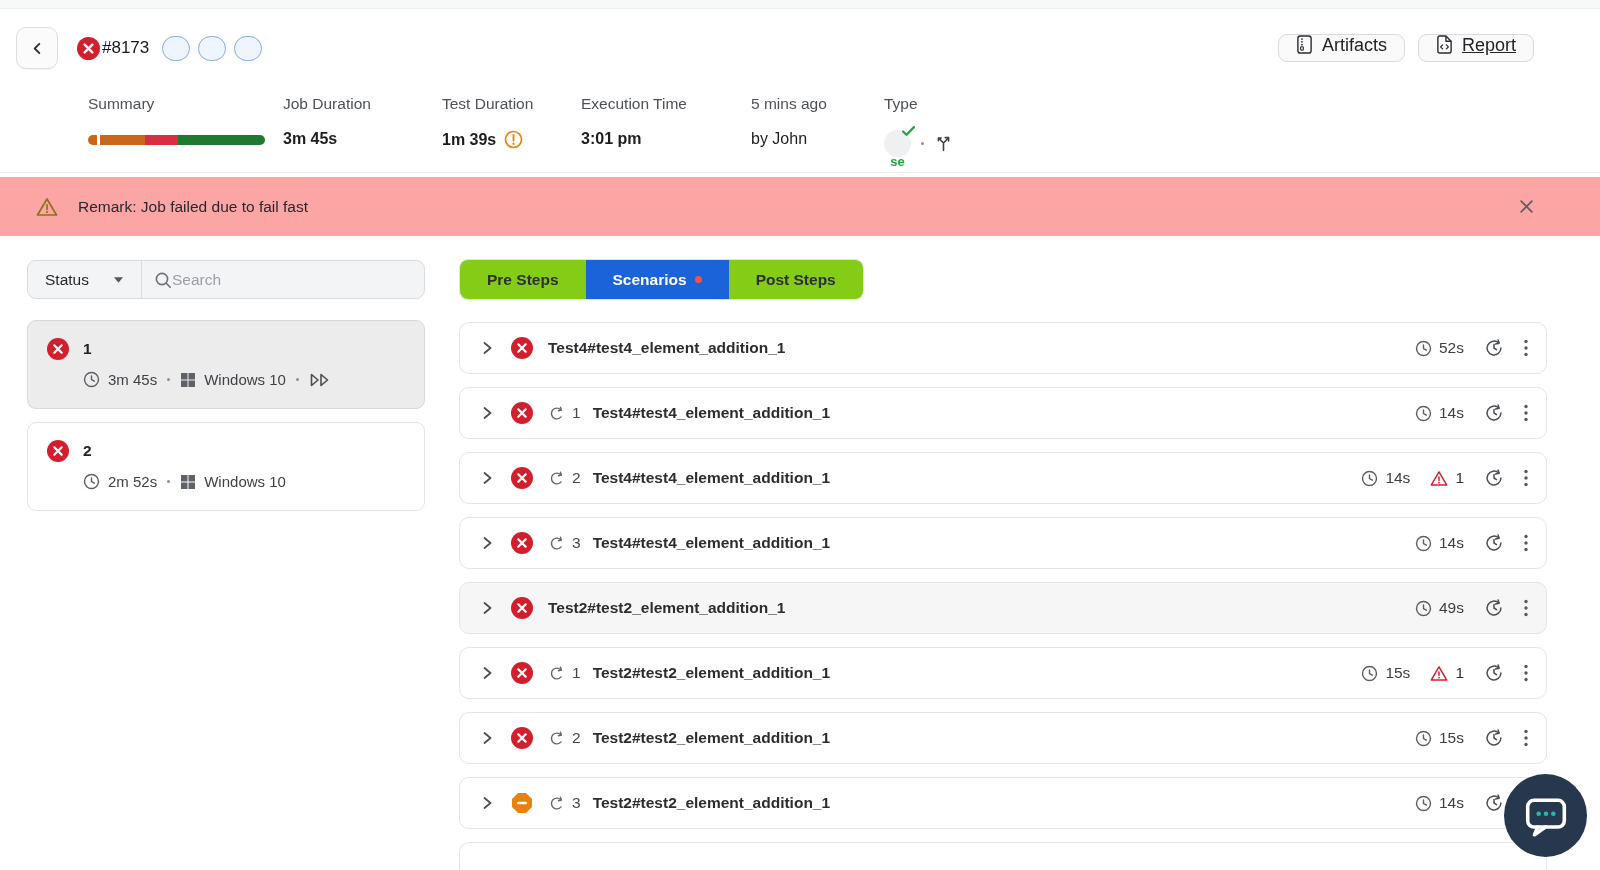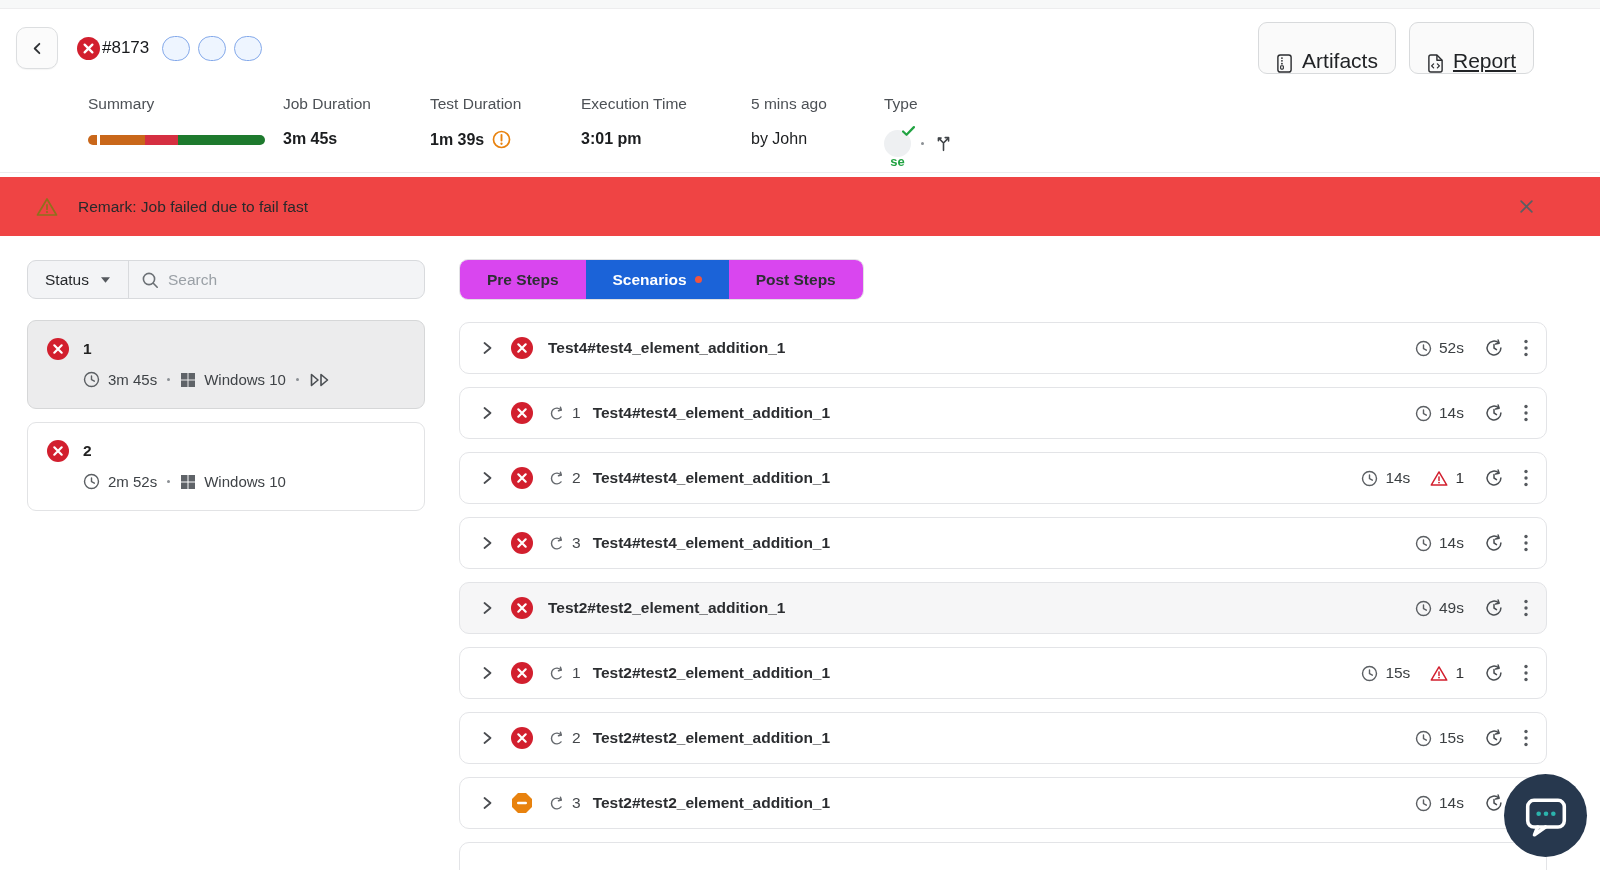--- a/index.html
+++ b/index.html
@@ -13,68 +13,68 @@
   .back-btn { width:42px; height:42px; border-radius:10px; border:1px solid #dcdee0; background:#fbfbfb;
     display:flex; align-items:center; justify-content:center; cursor:pointer; box-shadow:0 1px 1px rgba(0,0,0,.04); }
   .status-ico { display:inline-flex; }
   .status-ico svg { display:block; }
   .hdr-status { margin-left:19px; }
   .job-id { font-size:17px; font-weight:400; color:#17191c; margin-left:2px; }
   .badges { display:flex; gap:8px; margin-left:13px; }
   .badge { display:inline-flex; align-items:center; height:25px; padding:0 13px; border-radius:999px;
     border:1.5px solid #84a9ea; background:#eef5ff; color:#1766df; font-size:14px; font-weight:600; cursor:default; }
   .spacer { flex:1; }
-  .hdr-btn { display:inline-flex; align-items:flex-end; gap:9px; height:52px; padding:0 17px; border-radius:9px;
-    border:1px solid #d8dadc; background:#fafafa; font-size:21px; font-weight:500; color:#212326; cursor:pointer;
+  .hdr-btn { display:inline-flex; align-items:flex-start; gap:9px; height:28px; padding:0 17px; border-radius:9px;
+    border:1px solid #d8dadc; background:#fafafa; font-size:18px; font-weight:500; color:#212326; cursor:pointer;
     font-family:inherit; }
   .hdr-btn + .hdr-btn { margin-left:13px;text-decoration:underline; }
 
   
   .meta-col { position:absolute; top:95px; }
   .meta-label { font-size:15.5px; color:#4d5156; }
   .meta-value { margin-top:17px; font-size:16px; font-weight:700; color:#1b1d1f; display:flex; align-items:center; gap:8px; }
-  .col-summary { left:88px; } .col-jobdur { left:283px; } .col-testdur { left:430px; }
+  .col-summary { left:88px; } .col-jobdur { left:283px; } .col-testdur { left:442px; }
   .col-exec { left:581px; } .col-ago { left:751px; } .col-type { left:884px; }
   .progress { margin-top:22px; display:flex; align-items:center; height:10px; }
   .seg { height:10px; display:inline-block; }
   .seg:first-child { border-radius:5px 0 0 5px; margin-right:3px; }
   .seg:last-child { border-radius:0 5px 5px 0; }
   .se-badge { position:relative; width:27px; height:27px; border-radius:50%; background:#eef0f2;
     display:flex; align-items:center; justify-content:center; }
   .se-text { color:#21a342; font-size:13px; font-weight:700;margin-top:36px; }
   .se-check { position:absolute; top:-4px; right:-4px; }
   .dotsep { width:3px; height:3px; border-radius:50%; background:#8b8f94; margin:0 2px; flex:none; }
   .divider { position:absolute; top:172px; left:0; right:0; height:1px; background:#ececee; }
 
   
-  .banner { position:absolute; top:177px; left:0; right:0; height:59px; background:#ef4444;
+  .banner { position:absolute; top:177px; left:0; right:0; height:59px; background:#fca5a5;
     display:flex; align-items:center; padding:0 62px 0 36px; }
   .banner-text { margin-left:20px; font-size:15.5px; color:#28292b; }
   .banner-close { margin-left:auto; background:none; border:0; cursor:pointer; display:flex; padding:4px; }
 
   
   .filterbar { position:absolute; top:260px; left:27px; width:398px; height:39px; border:1px solid #d8dadd;
     background:#f3f4f6; border-radius:9px; display:flex; align-items:center; }
-  .status-select { display:flex; align-items:center; gap:12px; padding:0 18px 0 17px; font-size:15.5px; color:#26282b; cursor:pointer; height:100%; }
+  .status-select { display:flex; align-items:center; gap:25px; padding:0 18px 0 17px; font-size:15.5px; color:#26282b; cursor:pointer; height:100%; }
   .vdiv { width:1px; align-self:stretch; background:#d8dadd; }
-  .searchbox { display:flex; gap:9px; padding:0 12px; flex:1; }
+  .searchbox { display:flex; padding:0 12px; flex:1; }
   .searchbox input { border:0; outline:0; background:transparent; font-size:15.5px; color:#333; width:100%; font-family:inherit; }
   .searchbox input::placeholder { color:#9aa0a6; }
   .jobs { position:absolute; top:320px; left:27px; width:398px; display:flex; flex-direction:column; gap:13px; }
   .job-card { border:1px solid #e2e3e5; background:#fff; border-radius:9px; height:89px; padding:17px 20px 0 19px; cursor:pointer; }
   .job-card.selected { background:#ececed; border-color:#d6d7d8; }
   .job-top { display:flex; align-items:center; gap:14px; }
   .job-num { font-size:15.5px; font-weight:600; color:#222; }
   .job-sub { margin-top:11px; margin-left:36px; display:flex; align-items:center; gap:8px; font-size:15px; color:#3f4347; }
 
   
   .tabs { position:absolute; top:259px; left:459px; height:41px; display:inline-flex; border:1px solid #e1e2e4;
     border-radius:9px; overflow:hidden; background:#fff; }
   .tab { display:flex; align-items:center; gap:8px; padding:0 27px; font-size:15.5px; font-weight:600; color:#2d2f33;
-    cursor:pointer; background:#d946ef; border:0; font-family:inherit; }
+    cursor:pointer; background:#84cc16; border:0; font-family:inherit; }
   .tab.active { background:#1b63d8; color:#fff; }
   .tab-dot { width:7px; height:7px; border-radius:50%; background:#f2543d; }
 
   
   .rows { position:absolute; top:322px; left:459px; width:1088px; display:flex; flex-direction:column; gap:13px; }
   .row { height:52px; flex:none; border:1px solid #e3e4e7; border-radius:10px; background:#fff;
     display:flex; align-items:center; padding:0 18px 0 21px; }
   .row.highlight { background:#f6f6f7; }
   .row.partial { height:52px; }
   .chev { display:flex; margin-right:17px; cursor:pointer; }

